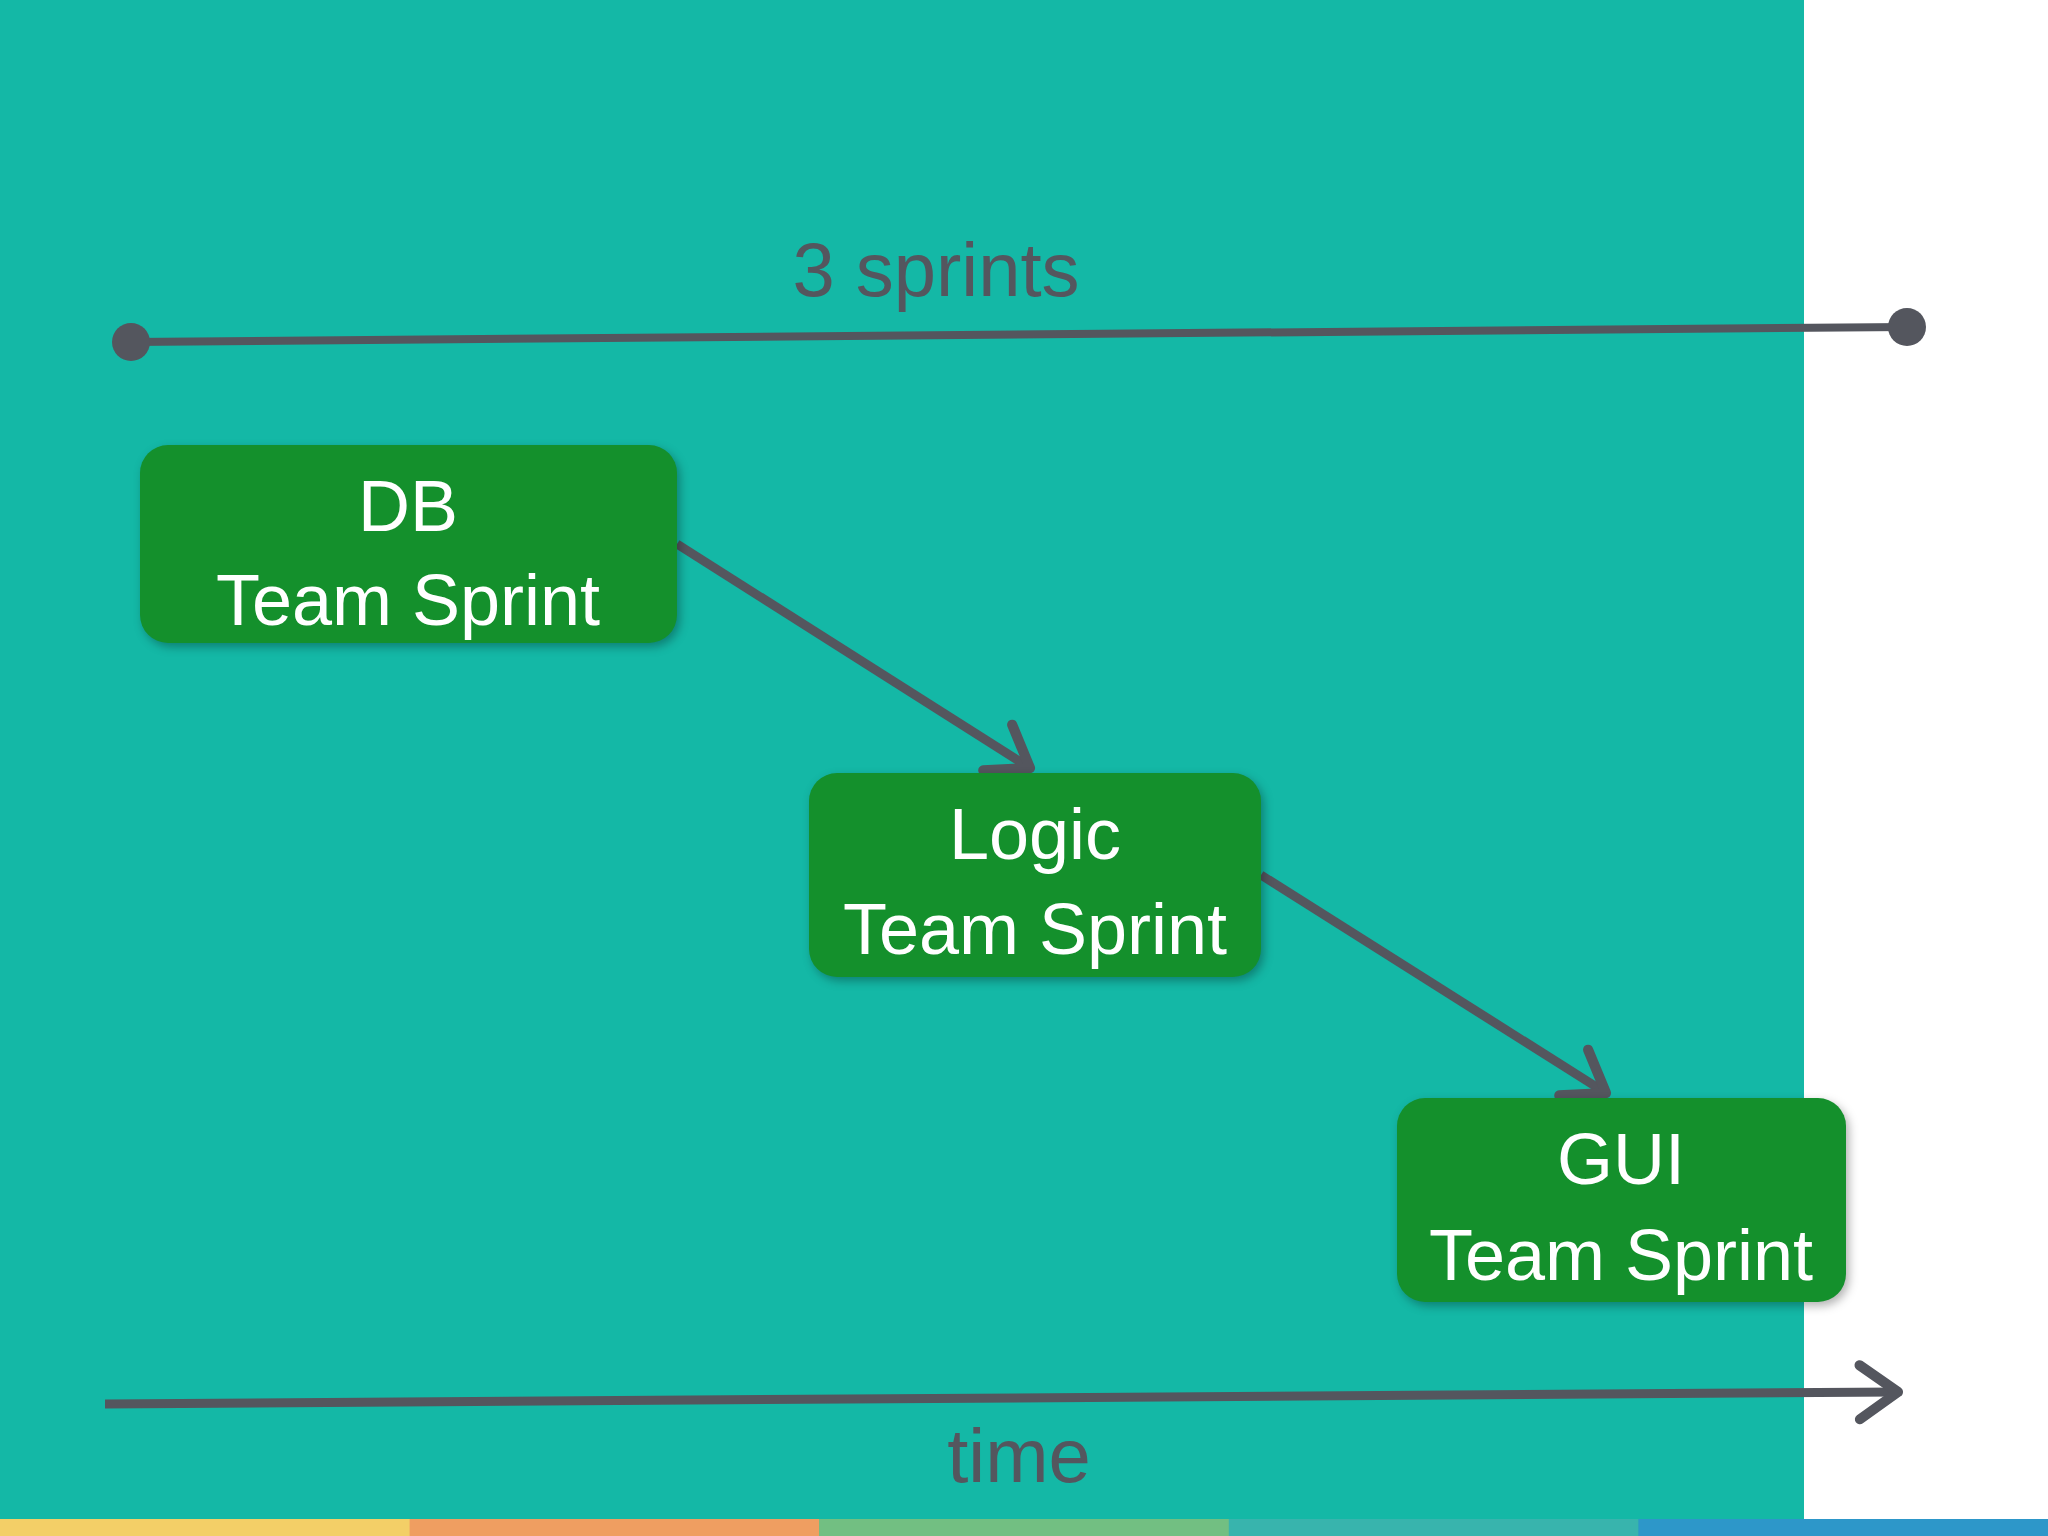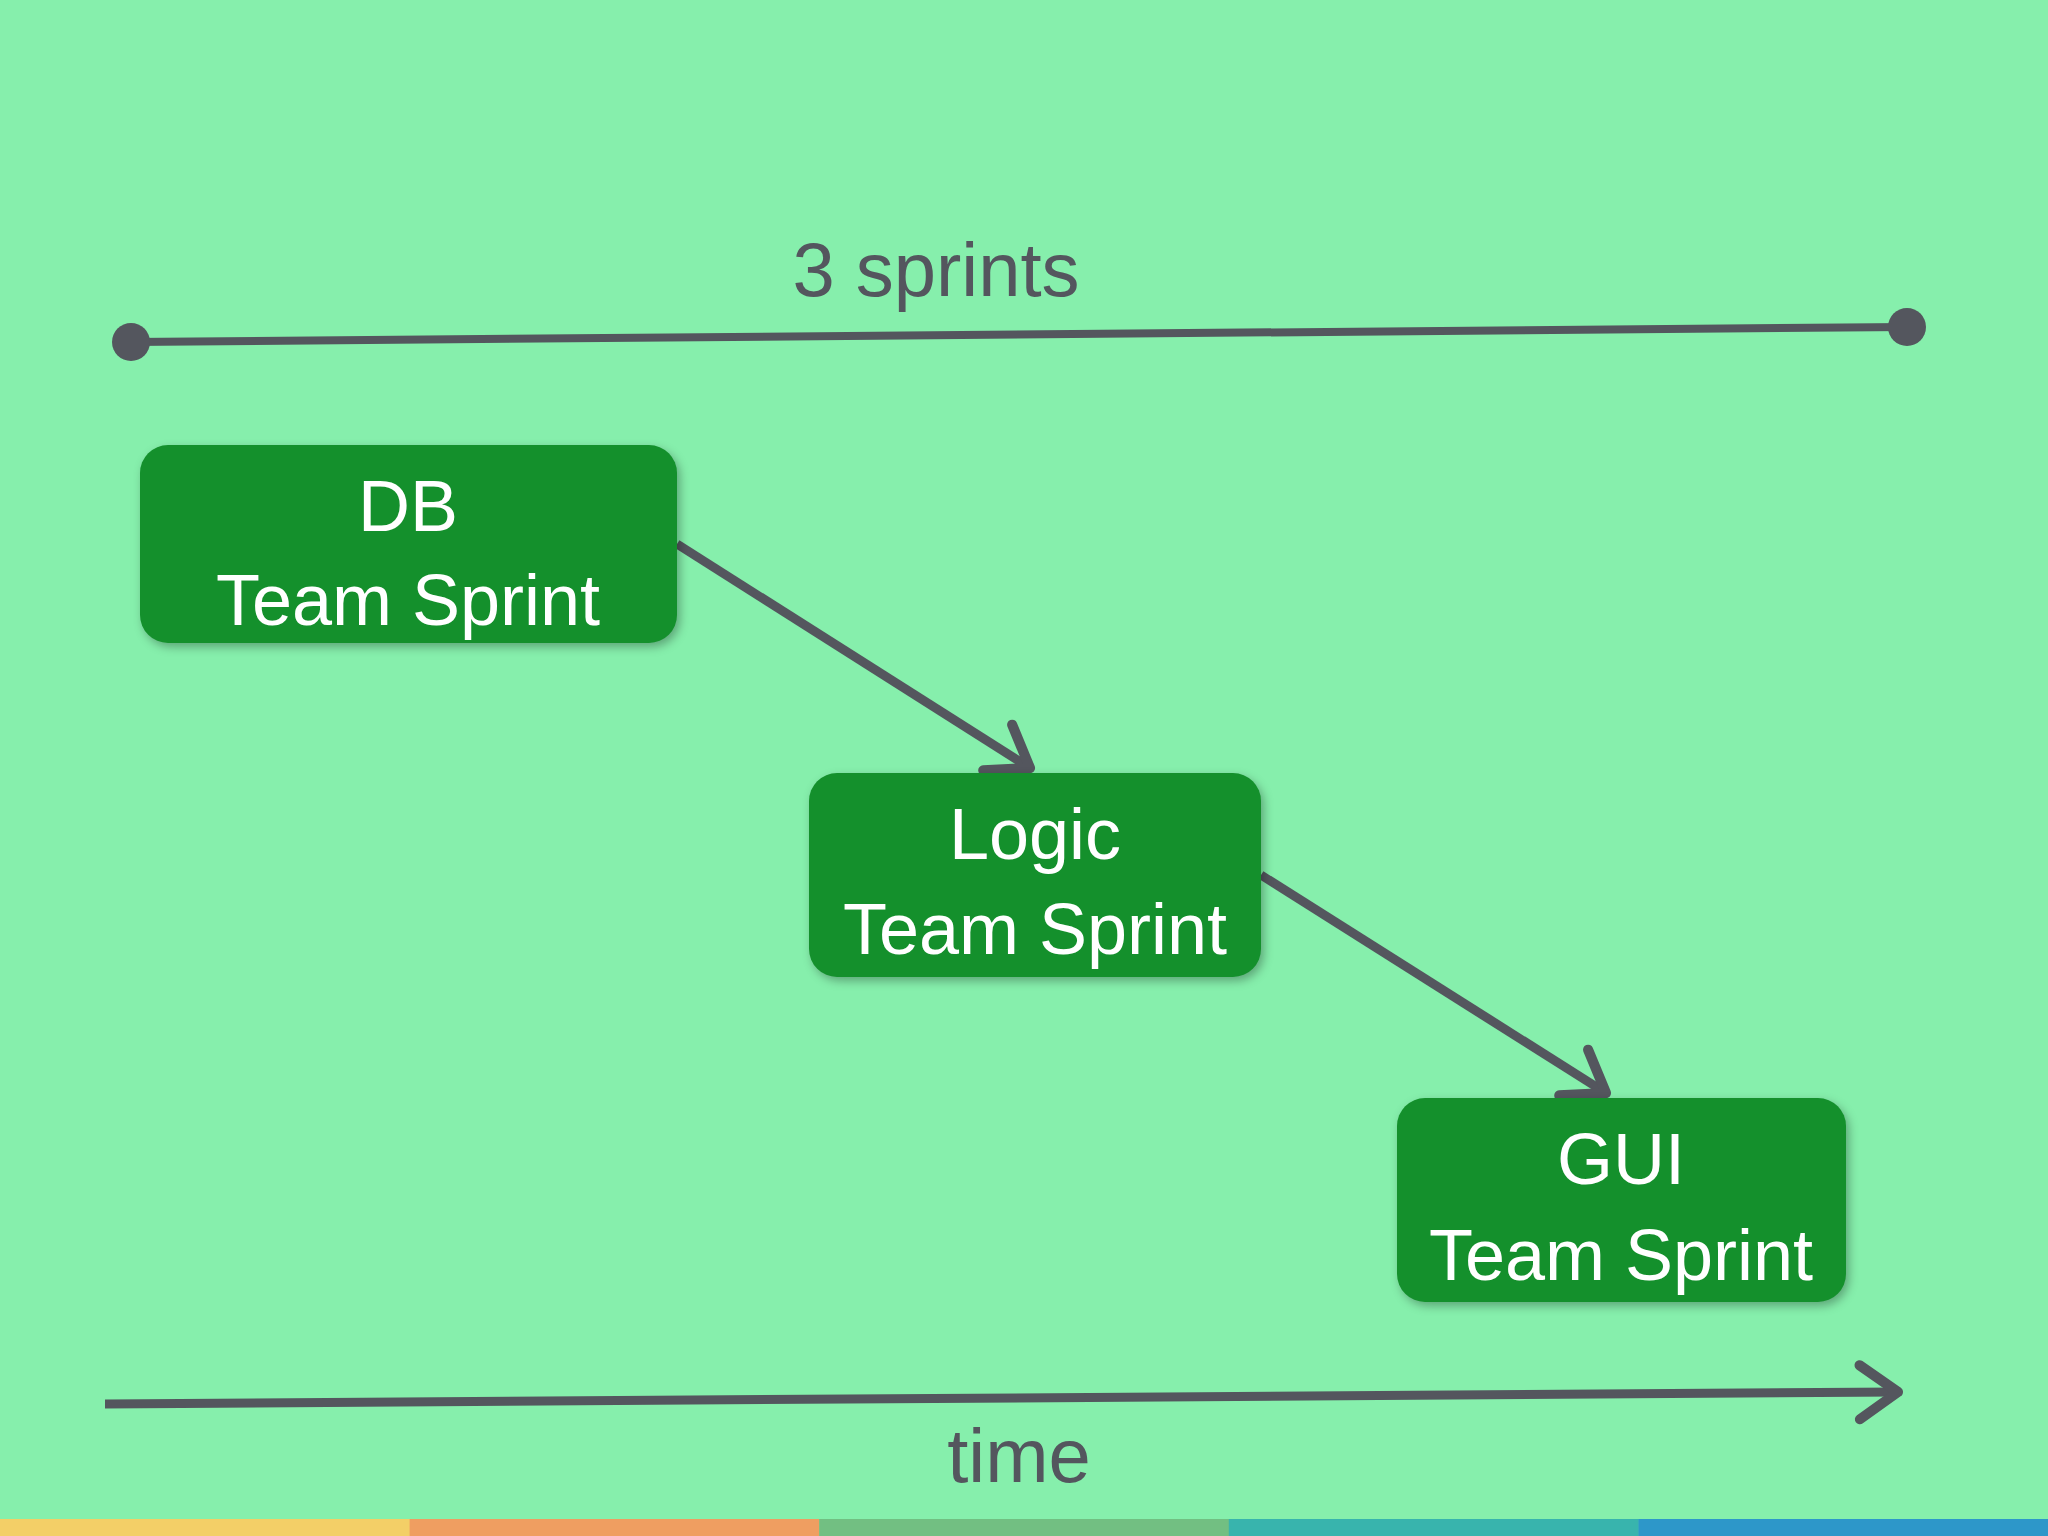--- a/index.html
+++ b/index.html
@@ -6,23 +6,23 @@
     margin: 0;
     padding: 0;
     width: 2048px;
     height: 1536px;
     background: #ffffff;
     overflow: hidden;
     font-family: "Liberation Sans", sans-serif;
   }
   #stage {
     position: relative;
-    width: 2048px;
+    width: 1804px;
     height: 1536px;
-    background: #86efac;
+    background: #14b8a6;
   }
   svg { display: block; }
   .node-rect {
     filter: drop-shadow(3px 4px 5px rgba(0,0,0,0.30));
   }
   .node-label {
     font-family: "Liberation Sans", sans-serif;
     font-size: 72px;
     font-weight: 400;
   }

